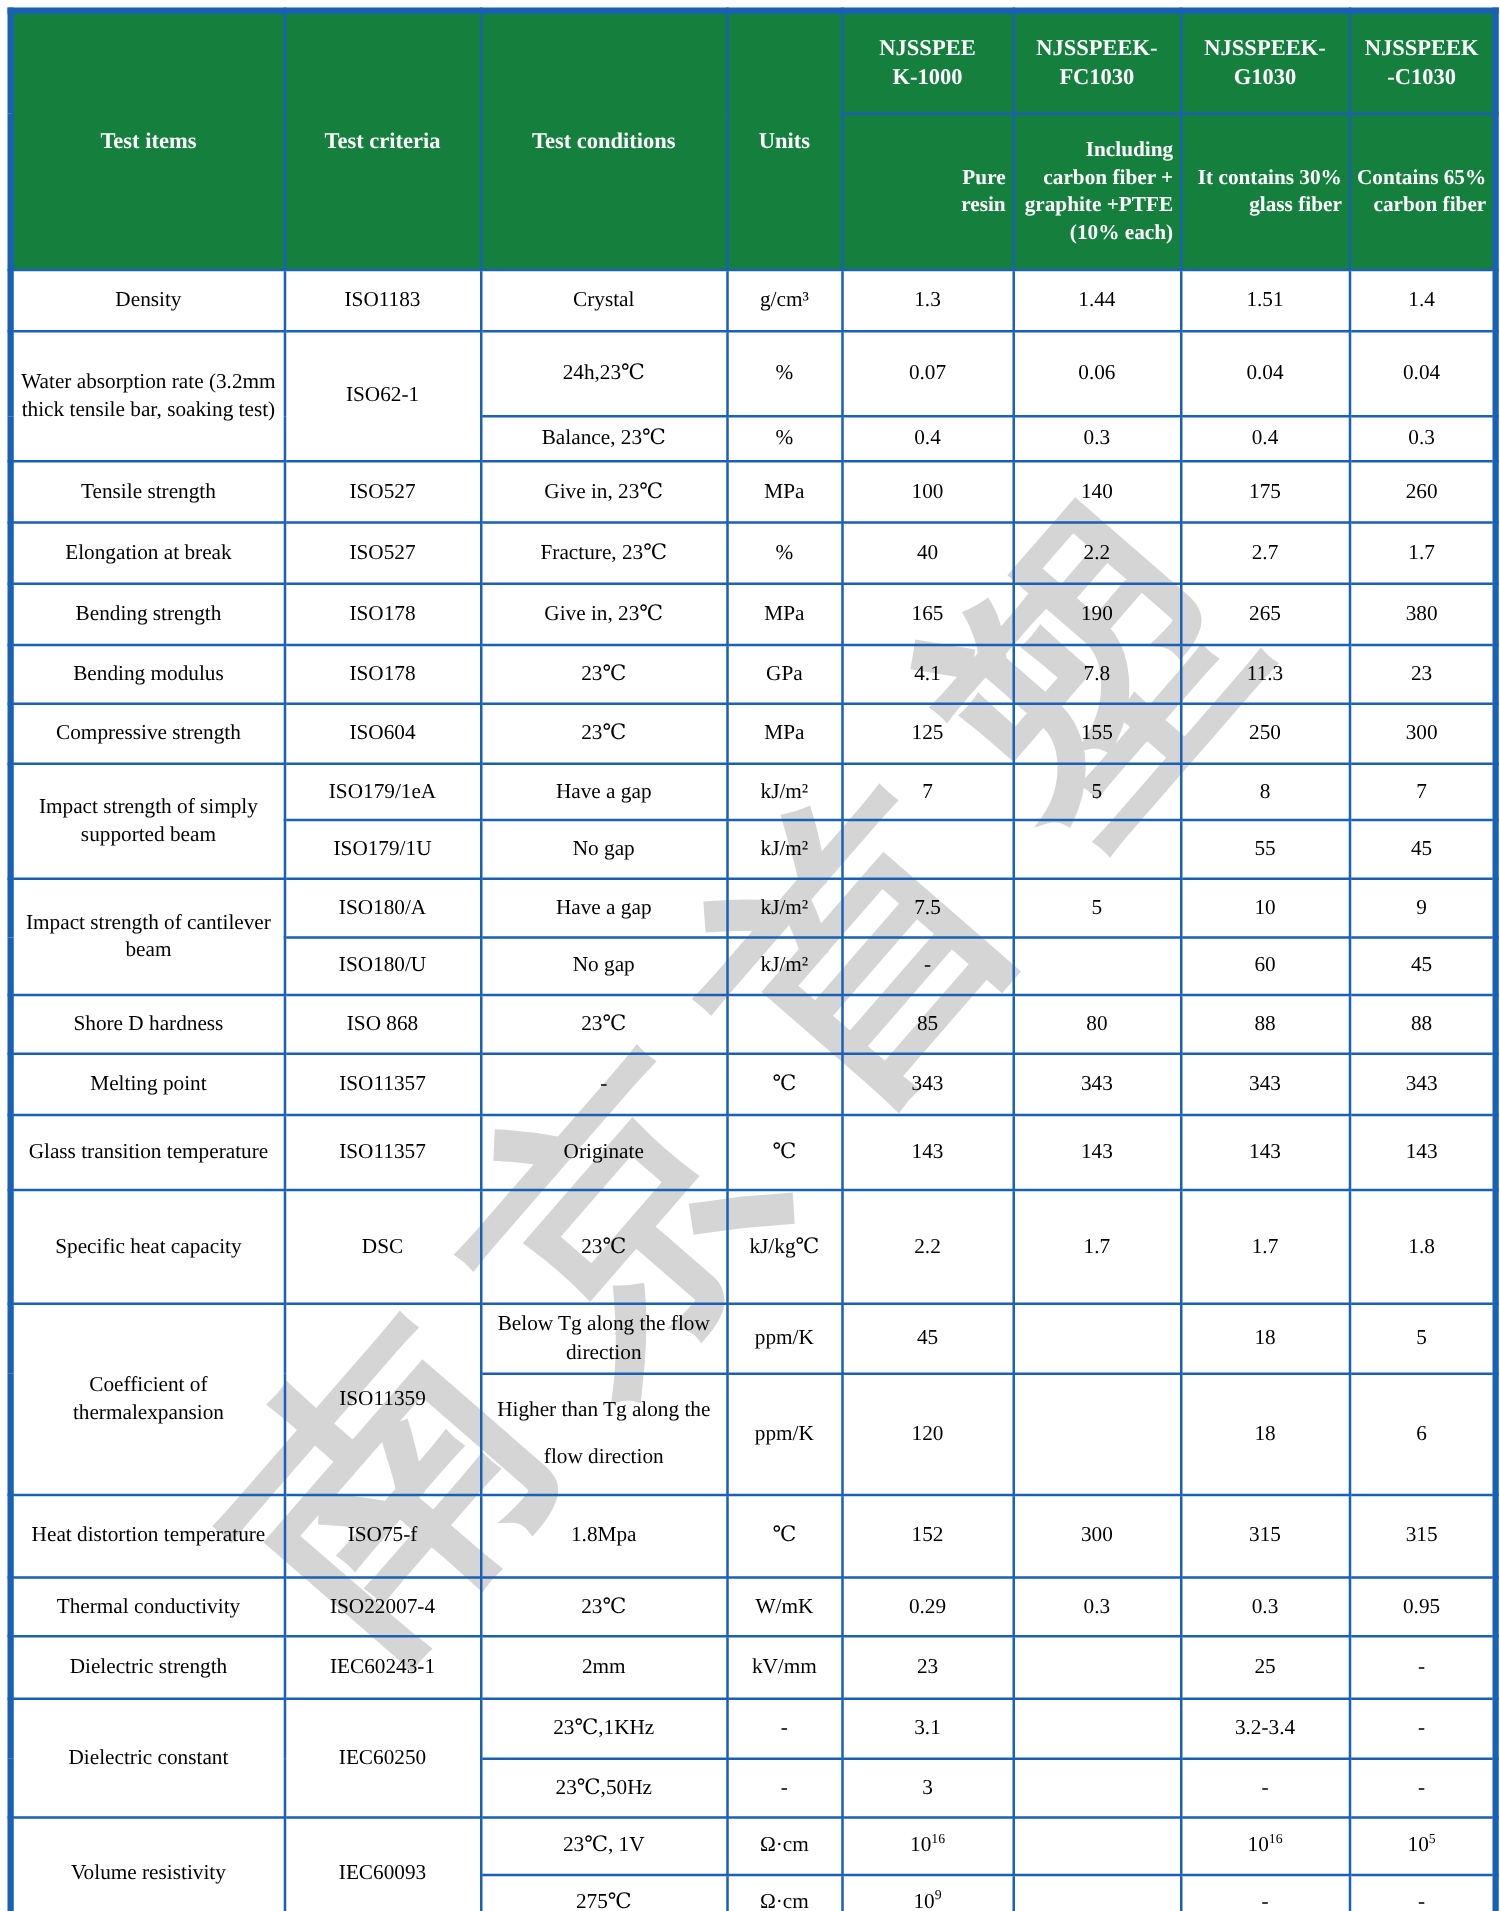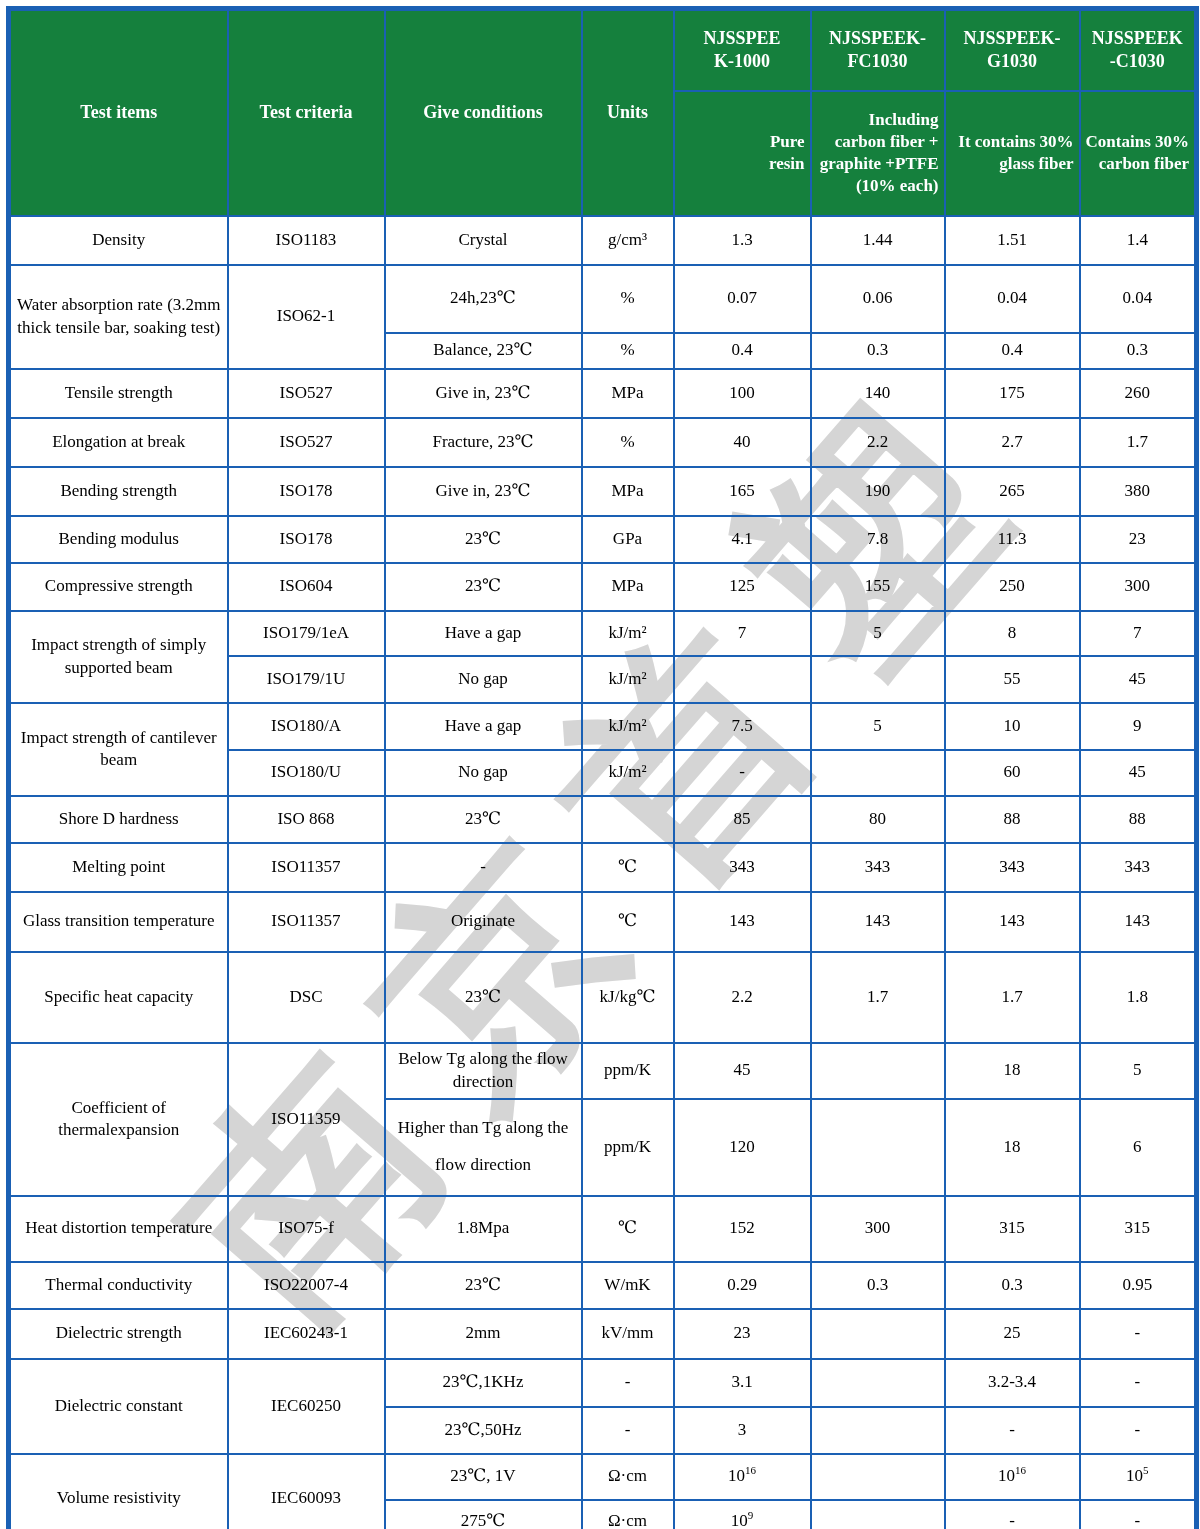--- a/index.html
+++ b/index.html
@@ -70,37 +70,37 @@
         <col style="width:92px">
       <col style="width:137px">
         <col style="width:134px">
         <col style="width:135px">
         <col style="width:117px">
     </colgroup>
     <thead>
       <tr class="name-row">
         <th rowspan="2">Test items</th>
         <th rowspan="2">Test criteria</th>
-        <th rowspan="2">Give conditions</th>
+        <th rowspan="2">Test conditions</th>
         <th rowspan="2">Units</th>
         <th>NJSSPEE
 K-1000</th>
         <th>NJSSPEEK-
 FC1030</th>
         <th>NJSSPEEK-
 G1030</th>
         <th>NJSSPEEK
 -C1030</th>
       </tr>
       <tr class="desc-row">
         <th>Pure
 resin</th>
         <th>Including carbon fiber + graphite +PTFE (10% each)</th>
         <th>It contains 30% glass fiber</th>
-        <th>Contains 30% carbon fiber</th>
+        <th>Contains 65% carbon fiber</th>
       </tr>
     </thead>
     <tbody>
         <tr style="height: 49px;">
           <td>Density</td>
           <td>ISO1183</td>
           <td>Crystal</td>
           <td>g/cm³</td>
           <td>1.3</td>
           <td>1.44</td>

